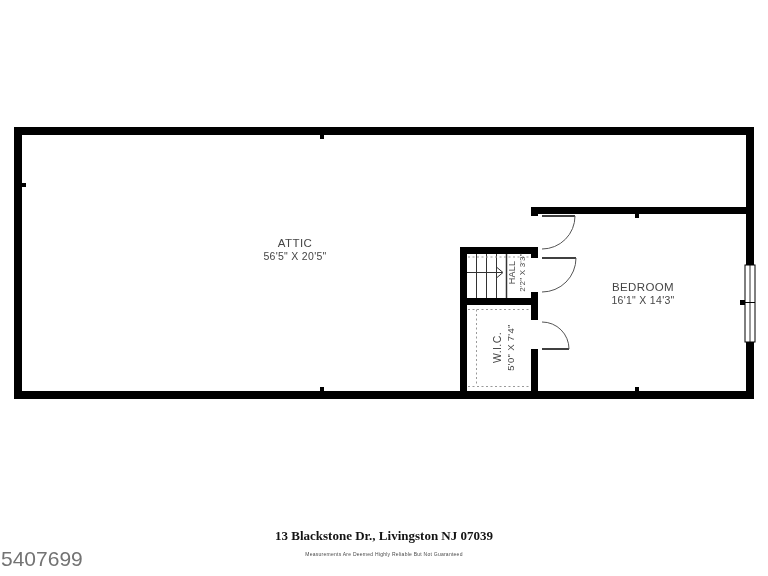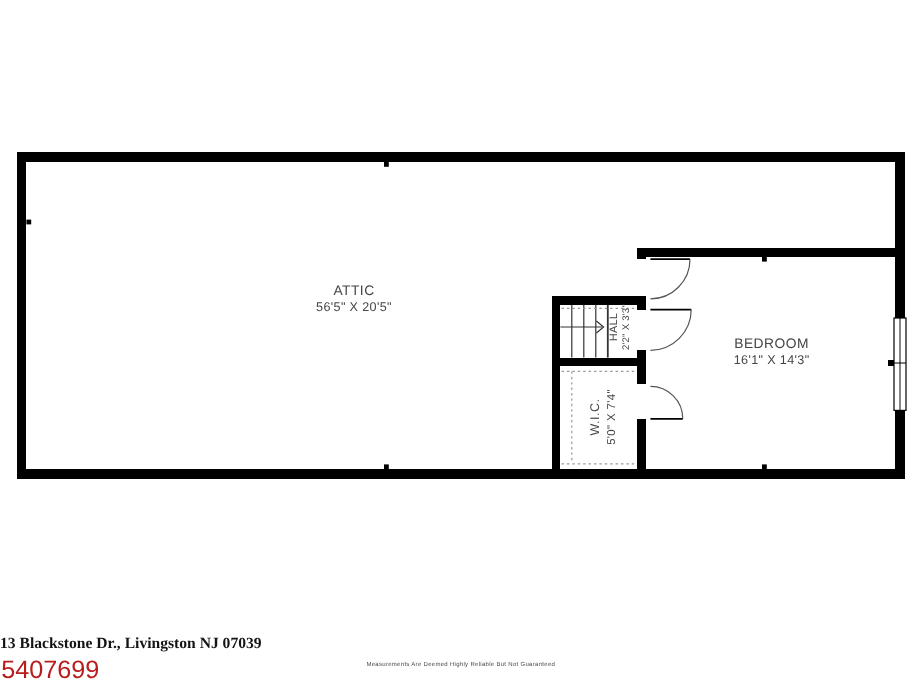--- a/index.html
+++ b/index.html
@@ -11,25 +11,25 @@
   .room-dims{font-size:10.5px;letter-spacing:.3px;}
   .room-label.rot{transform:rotate(-90deg);transform-origin:center center;}
   .hall-label{left:492px;top:263px;width:50px;height:19px;line-height:9.5px;}
   .hall-label .room-name{font-size:9px;letter-spacing:.3px;}
   .hall-label .room-dims{font-size:8px;letter-spacing:.2px;}
   .wic-label{left:469px;top:334px;width:70px;height:27px;line-height:13px;}
   .wic-label .room-name{font-size:10.5px;}
   .wic-label .room-dims{font-size:9.5px;}
   .attic-label{left:195px;top:237px;width:200px;}
   .bedroom-label{left:543px;top:281px;width:200px;}
-  .footer-address{position:absolute;left:0;top:528px;width:768px;text-align:left;
+  .footer-address{position:absolute;left:0;top:528px;width:768px;text-align:center;
       font-family:"Liberation Serif",serif;font-weight:bold;font-size:13px;color:#141414;}
   .footer-disclaimer{position:absolute;left:0;top:551px;width:768px;text-align:center;
       font-size:5px;color:#4a4a4a;letter-spacing:.25px;}
-  .listing-number{position:absolute;left:1px;top:547px;font-size:21px;color:#b91c1c;}
+  .listing-number{position:absolute;left:1px;top:547px;font-size:21px;color:#737373;}
 </style>
 </head>
 <body>
 
 <div class="page">
 
   <svg class="plan-svg" width="768" height="576" viewBox="0 0 768 576">
 
     <g fill="#000000" shape-rendering="crispEdges">
       <rect x="14" y="127" width="740" height="8"></rect>

